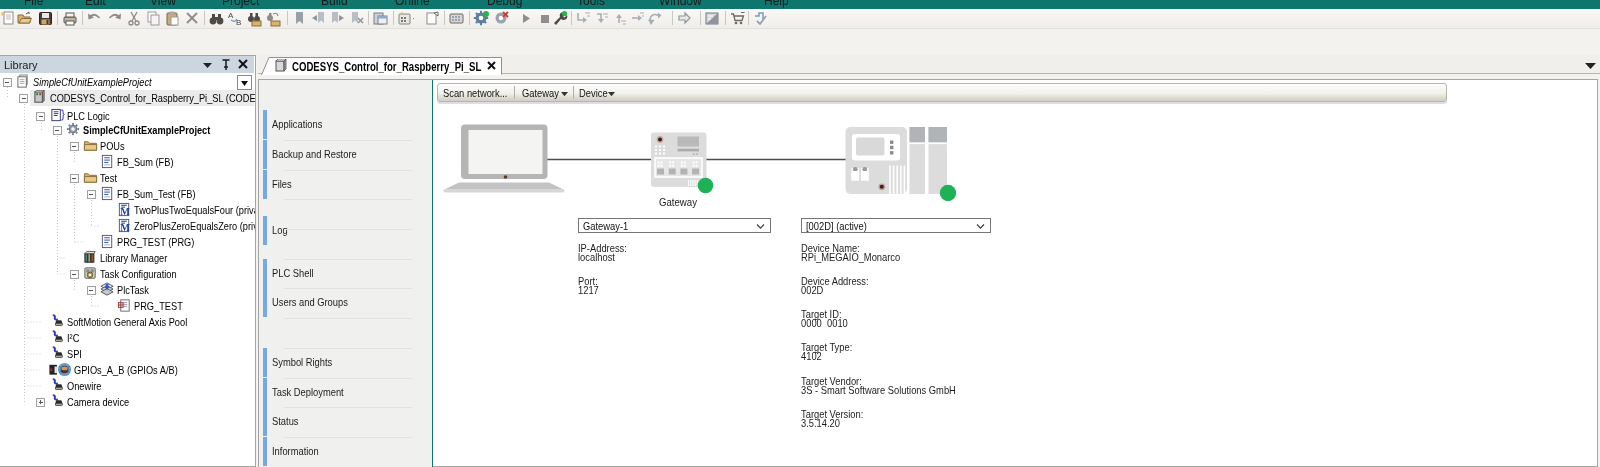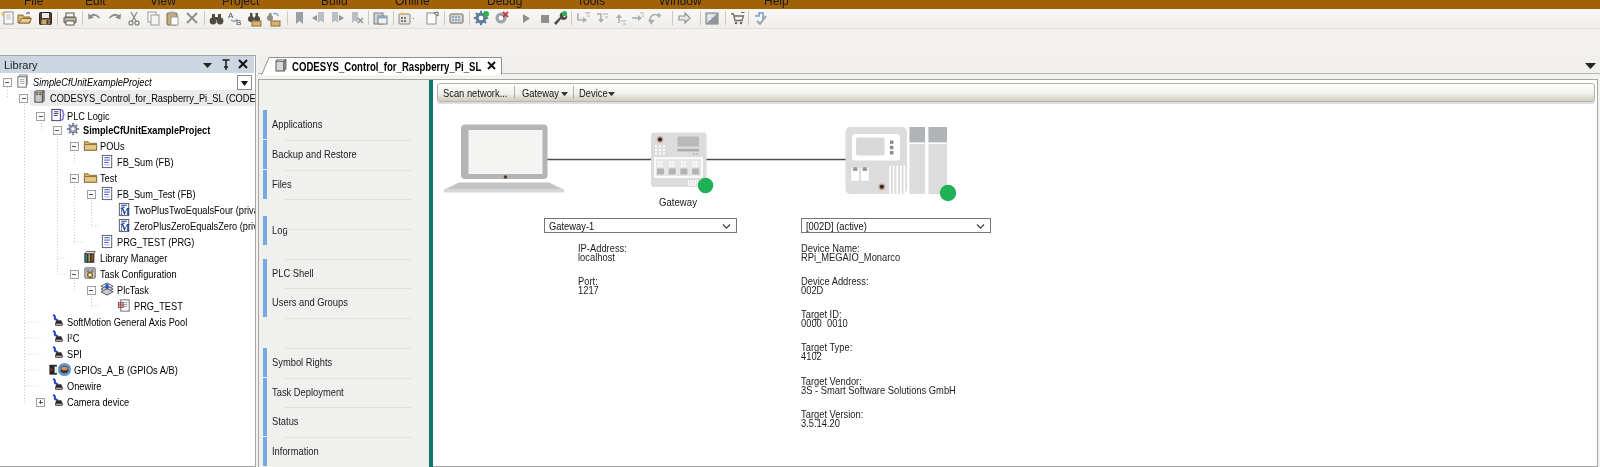--- a/index.html
+++ b/index.html
@@ -1,46 +1,46 @@
 <!DOCTYPE html>
 <html><head>
 <meta charset="utf-8">
 <style>
   * { margin:0; padding:0; box-sizing:border-box; }
   html,body { width:1600px; height:467px; overflow:hidden; }
   body { font-family:"Liberation Sans", sans-serif; background:#f3f2ef; position:relative; }
   .abs { position:absolute; }
-  .menuwrap { position:absolute; left:0; top:0; width:1600px; height:9px; overflow:hidden; background:#a16207; }
+  .menuwrap { position:absolute; left:0; top:0; width:1600px; height:9px; overflow:hidden; background:#0f766e; }
   .menuwrap span { position:absolute; top:-6px; font-size:12px; color:#1a1a1a; }
   .toolbar { position:absolute; left:0; top:9px; width:1600px; height:20px;
     background:linear-gradient(#f9f8f6,#efeeea); border-bottom:1px solid #e2e0db; }
   .tico { position:absolute; top:1px; width:17px; height:17px; }
   .tsep { position:absolute; top:2px; width:1px; height:14px; background:#c9c7c2; }
   
   .devpanel { position:absolute; left:0; top:55px; width:256px; height:412px;
     background:#ffffff; border:1px solid #a5a5a5; border-left:none; overflow:hidden; }
   .devhead { position:absolute; left:0; top:0; width:254px; height:17px; background:#ccd6e0; }
   .devhead .t { position:absolute; left:4px; top:2.5px; font-size:11px; color:#222; }
   .trow { position:absolute; height:16px; font-size:11px; color:#000; white-space:nowrap; }
   .trow .txt { position:absolute; top:2px; display:inline-block; transform:scaleX(0.84); transform-origin:0 50%; }
   .ebox { position:absolute; top:3.5px; width:9px; height:9px; border:1px solid #a0a0a0; background:#fbfbfb; }
   .ebox i.h { position:absolute; left:1.5px; top:3px; width:4px; height:1px; background:#555; }
   .ebox i.v { position:absolute; left:3px; top:1.5px; width:1px; height:4px; background:#555; }
   .ticon { position:absolute; top:0px; width:15px; height:15px; }
   
   .tabstrip { position:absolute; left:258px; top:55px; width:1342px; height:19px; background:#f0efec; border-bottom:1px solid #b7b5b0; }
   .editor { position:absolute; left:258px; top:79px; width:1340px; height:388px; background:#fff; border:1px solid #a5a5a5; }
-  .nav { position:absolute; left:0; top:0; width:174px; height:387px; background:#f0f0ef; border-right:4px solid #0f766e; }
+  .nav { position:absolute; left:0; top:0; width:174px; height:387px; background:#f0f0ef; border-right:1px solid #0f766e; }
   .navitem { position:absolute; left:0; width:174px; height:29px; font-size:11px; color:#1c1c1c; }
   .navitem .bar { position:absolute; left:4px; top:0; width:4px; height:100%; background:#74a9e4; }
   .navitem .lbl { position:absolute; left:13px; top:8px; display:inline-block; transform:scaleX(0.85); transform-origin:0 50%; white-space:nowrap; }
   .navsel { position:absolute; left:0; top:0; width:175px; height:28px; background:#fff; border-bottom:1px solid #b9b9b9; }
   .navsel .bar { position:absolute; left:4px; top:0; width:4.5px; height:100%; background:#3f5772; }
   .sepline { position:absolute; left:25px; width:128px; height:1px; background:#e2e2e0; }
-  .toolstrip { position:absolute; left:178px; top:3px; width:1158px; height:19px; border:1px solid #b7b5aa; border-radius:3px;
+  .toolstrip { position:absolute; left:178px; top:3px; width:1010px; height:19px; border:1px solid #b7b5aa; border-radius:3px;
      background:linear-gradient(#fdfdfc 0%, #f2f1ec 55%, #dddbd0 80%, #d2d0c4 100%); font-size:11px; color:#111; box-shadow:0 2px 0 rgba(168,170,192,0.4);text-decoration:underline; }
   .toolstrip .ts { display:inline-block; transform:scaleX(0.85); transform-origin:0 50%; white-space:nowrap; }
   .lbl11 { position:absolute; font-size:11px; color:#1c1c1c; white-space:nowrap; transform:scaleX(0.85); transform-origin:0 50%; }
   .combo { position:absolute; height:15px; background:#fff; border:1px solid #767676; font-size:11px; color:#111; }
   .combo .ct { position:absolute; left:4px; top:1px; display:inline-block; transform:scaleX(0.85); transform-origin:0 50%; white-space:nowrap; }
 </style>
 </head>
 <body>
 
   <div class="menuwrap">
@@ -800,21 +800,21 @@
       </g>
       <rect x="909.5" y="127" width="15.5" height="67" fill="#dcdcdc"></rect>
       <rect x="928.5" y="127" width="18.5" height="67" fill="#dcdcdc"></rect>
       <rect x="909.5" y="127" width="15.5" height="15.5" fill="#b1b4b6"></rect>
       <rect x="928.5" y="127" width="18.5" height="15.5" fill="#b1b4b6"></rect>
       <rect x="908" y="142.5" width="40" height="1.6" fill="#fff"></rect>
       <circle cx="948" cy="193" r="8.2" fill="#1fb155"></circle>
     </g>
   </svg>
 
-  <div class="combo" style="left:544px;top:217.5px;width:192.5px">
+  <div class="combo" style="left:578px;top:217.5px;width:192.5px">
     <span class="ct">Gateway-1</span>
     <svg style="position:absolute;right:5px;top:5px" width="9" height="6">
       <polyline points="1,0.5 4.5,4.2 8,0.5" fill="none" stroke="#3c3c3c" stroke-width="1.2"></polyline>
     </svg>
   </div>
   <div class="combo" style="left:801px;top:217.5px;width:190px">
     <span class="ct">[002D] (active)</span>
     <svg style="position:absolute;right:5px;top:5px" width="9" height="6">
       <polyline points="1,0.5 4.5,4.2 8,0.5" fill="none" stroke="#3c3c3c" stroke-width="1.2"></polyline>
     </svg>

